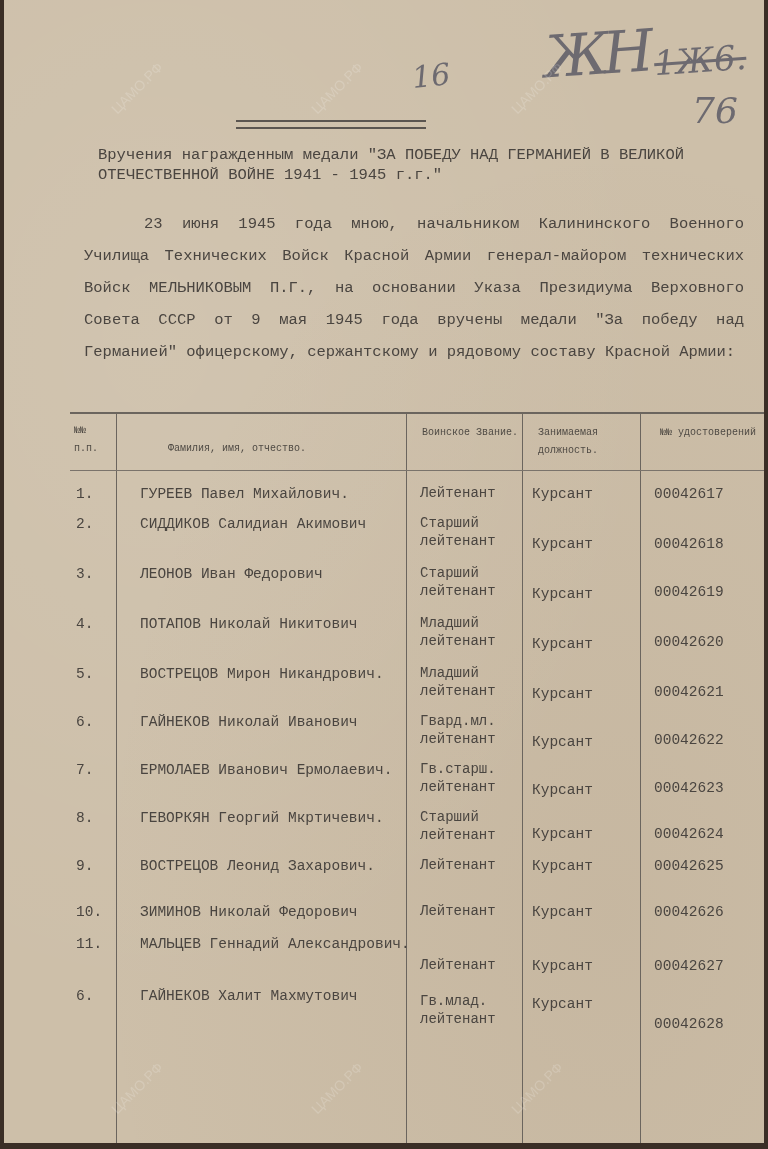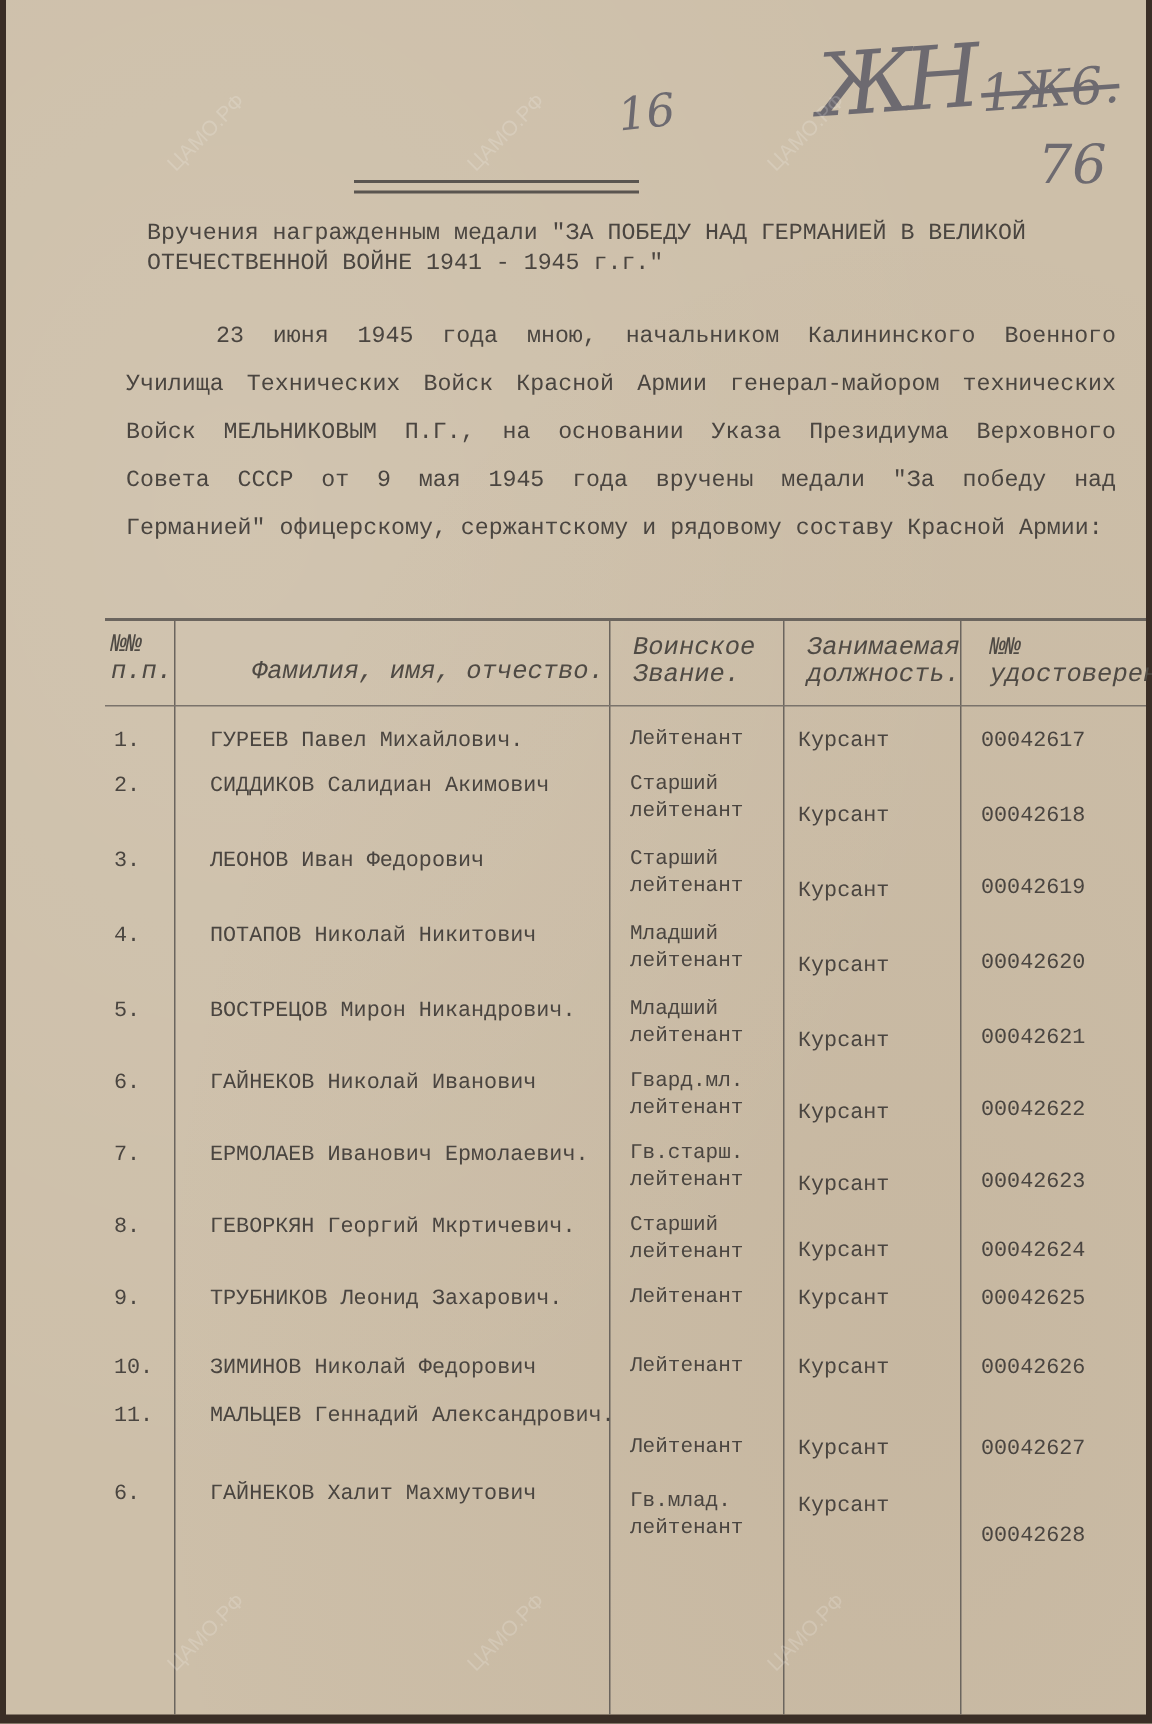--- a/index.html
+++ b/index.html
@@ -14,21 +14,21 @@
   .h-num1{left:650px;top:40px;font-size:34px;transform:rotate(-4deg);}
   .h-num2{left:688px;top:90px;font-size:36px;}
   .title{position:absolute;left:0;width:640px;top:94px;text-align:center;font-size:20px;letter-spacing:14px;color:#4d4842;}
   .title-rule{position:absolute;left:232px;top:120px;width:190px;height:5px;border-top:2px solid #5a5550;border-bottom:2px solid #5a5550;}
   .subtitle{position:absolute;left:94px;top:145px;width:620px;font-size:15.5px;line-height:20px;color:#4a4540;}
   .body-text{position:absolute;left:80px;top:208px;width:660px;font-size:15.5px;line-height:32px;color:#4a4540;text-align:justify;}
   .body-text .indent{display:inline-block;width:60px;}
   .tbl-rule-top{position:absolute;left:66px;top:412px;width:694px;height:3px;border-top:2px solid #6b655e;}
   .vline{position:absolute;top:414px;bottom:0;width:1px;background:#6b655e;}
   .hline{position:absolute;left:66px;width:694px;height:1px;background:#7a736b;}
-  .th{position:absolute;font-size:17px;line-height:18px;color:#4f4a44;font-style:italic;}
+  .th{position:absolute;font-size:10px;line-height:18px;color:#4f4a44;}
   .row{position:absolute;left:66px;width:694px;font-size:14.5px;line-height:20px;color:#4a4540;}
   .cell{position:absolute;}
   .c-num{left:6px;width:40px;}
   .c-name{left:70px;width:270px;}
   .c-rank{left:350px;width:104px;font-size:14px;line-height:18px;}
   .c-pos{left:462px;width:90px;}
   .c-cert{left:584px;width:100px;}
   .watermark{position:absolute;font-family:"Liberation Sans",sans-serif;font-size:14px;color:rgba(255,255,255,0.18);transform:rotate(-45deg);pointer-events:none;}
 </style>
 </head>
@@ -113,21 +113,21 @@
   </div>
   <div class="row" style="top:808px">
     <span class="cell c-num">8.</span>
     <span class="cell c-name">ГЕВОРКЯН Георгий Мкртичевич.</span>
     <span class="cell c-rank">Старший лейтенант</span>
     <span class="cell c-pos" style="top:16px">Курсант</span>
     <span class="cell c-cert" style="top:16px">00042624</span>
   </div>
   <div class="row" style="top:856px">
     <span class="cell c-num">9.</span>
-    <span class="cell c-name">ТРУБНИКОВ Леонид Захарович.</span>
+    <span class="cell c-name">ВОСТРЕЦОВ Леонид Захарович.</span>
     <span class="cell c-rank">Лейтенант</span>
     <span class="cell c-pos">Курсант</span>
     <span class="cell c-cert">00042625</span>
   </div>
   <div class="row" style="top:902px">
     <span class="cell c-num">10.</span>
     <span class="cell c-name">ЗИМИНОВ Николай Федорович</span>
     <span class="cell c-rank">Лейтенант</span>
     <span class="cell c-pos">Курсант</span>
     <span class="cell c-cert">00042626</span>

